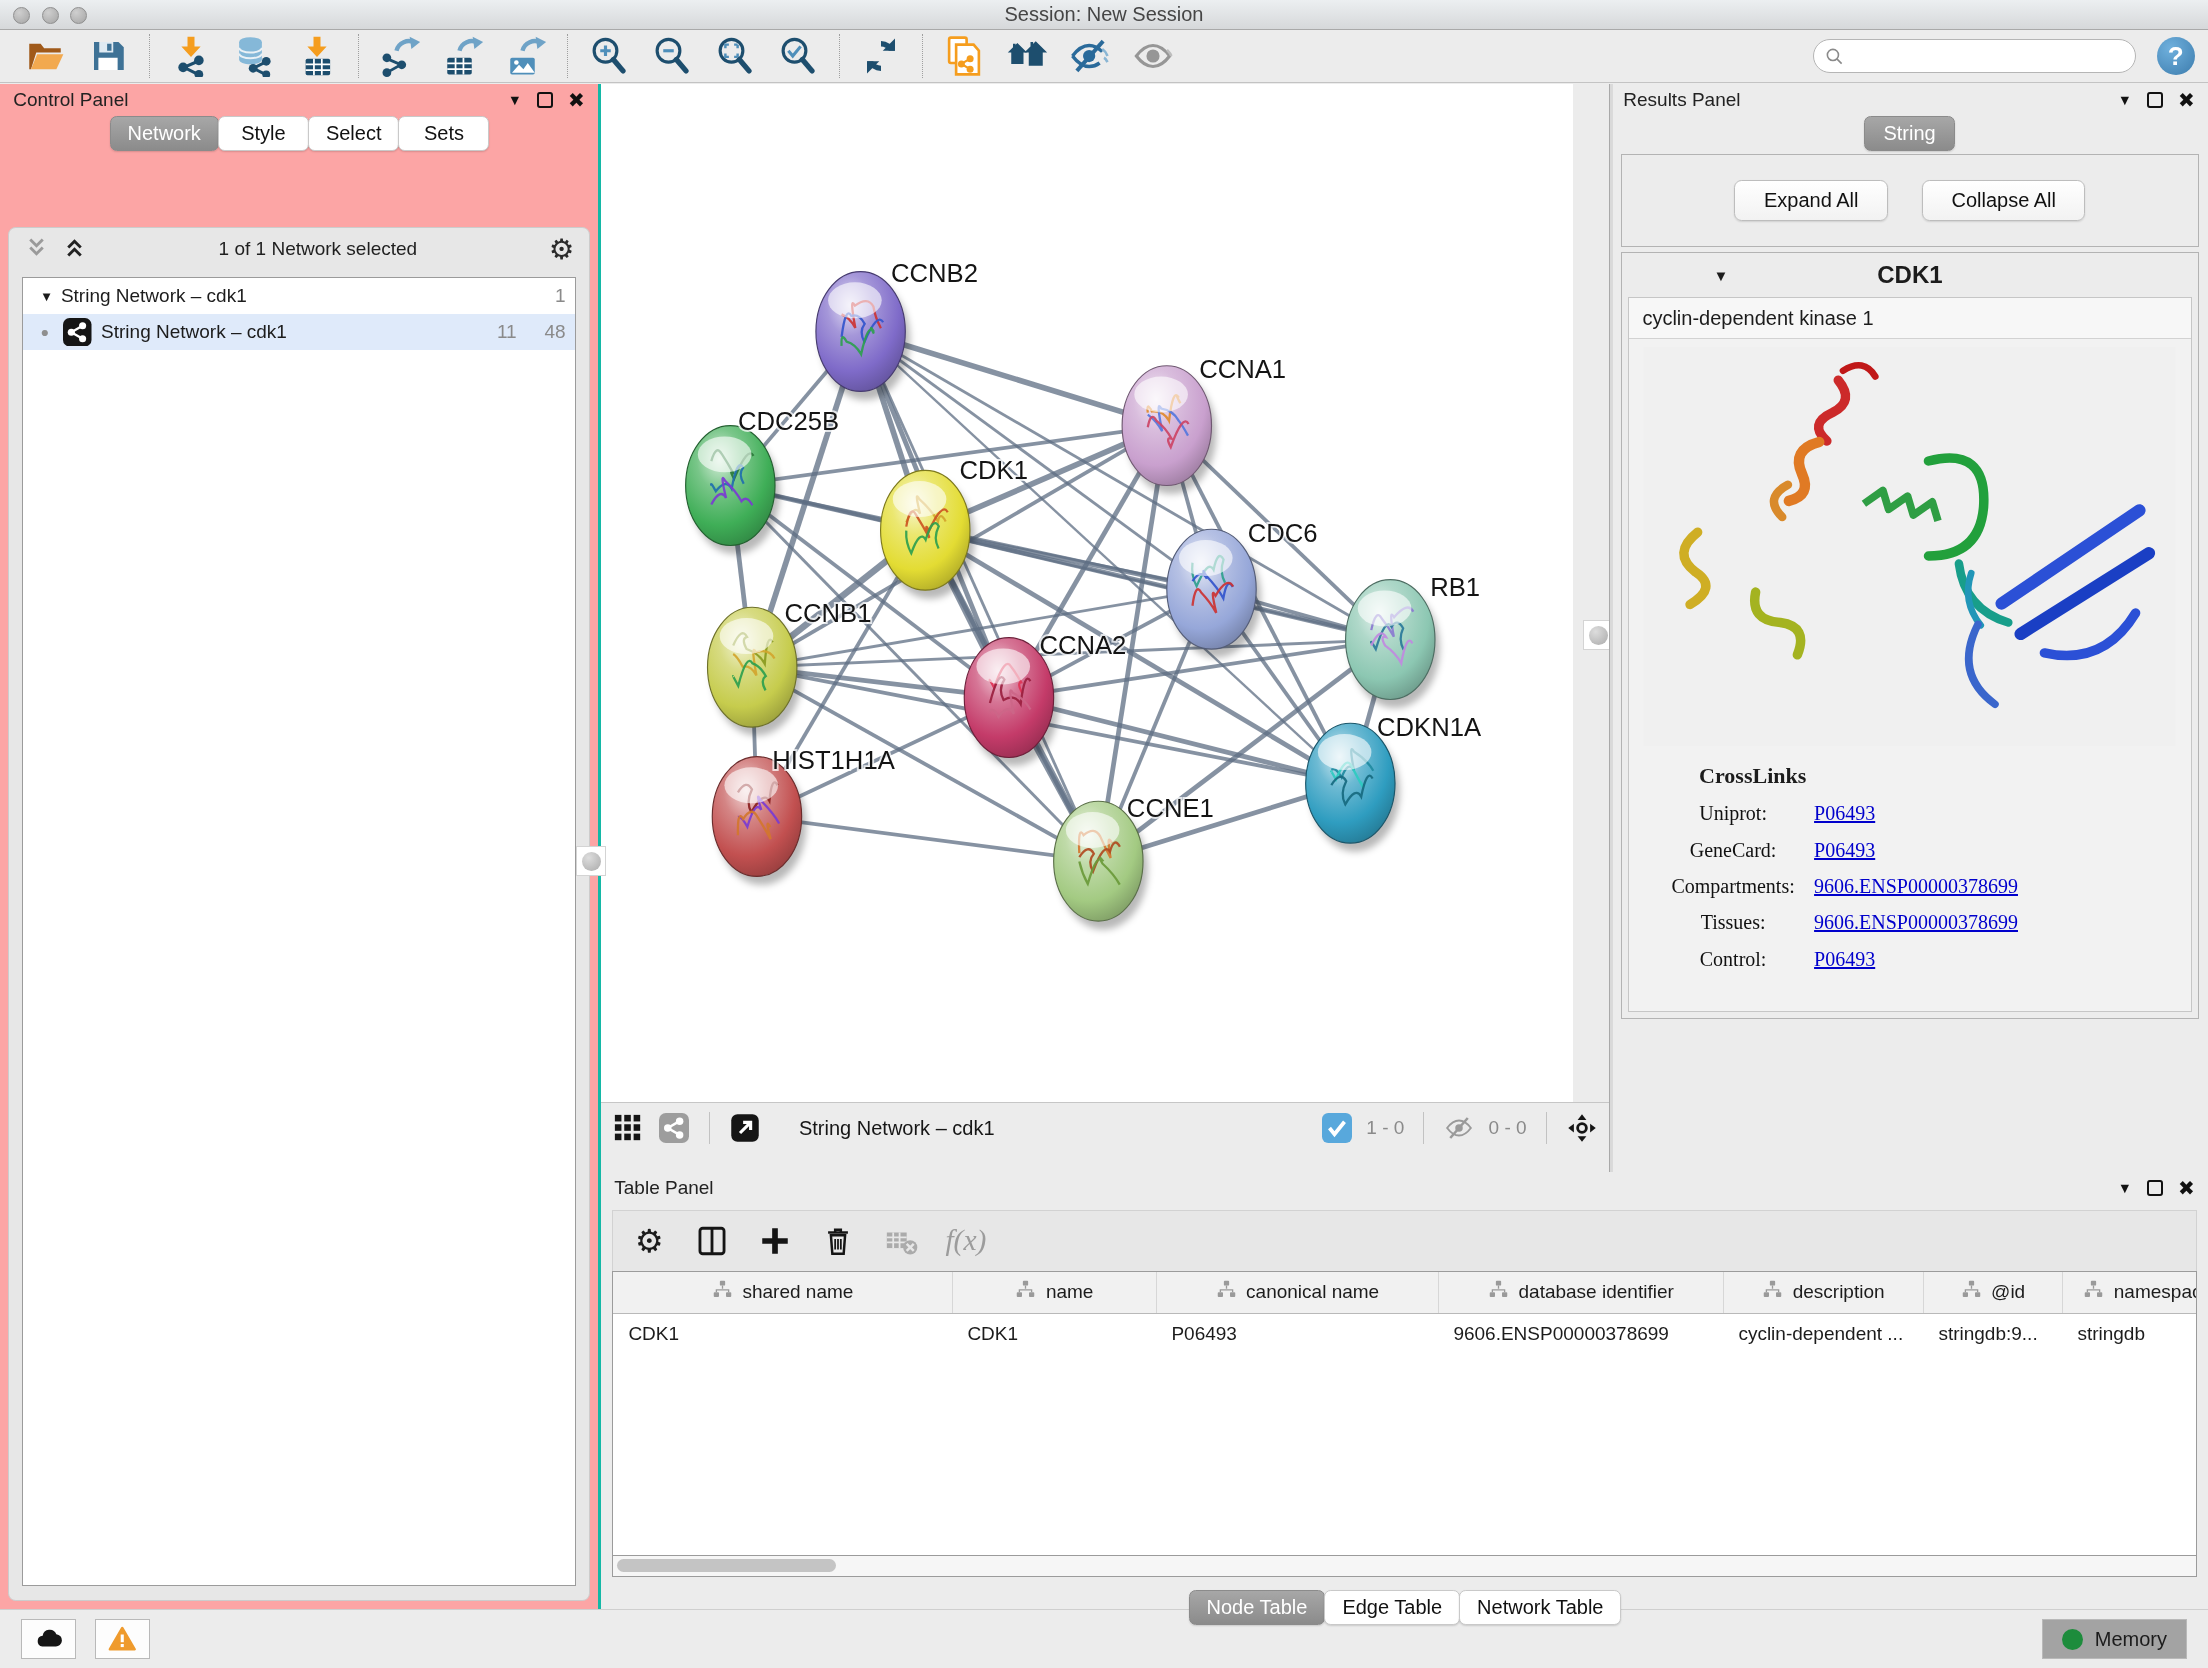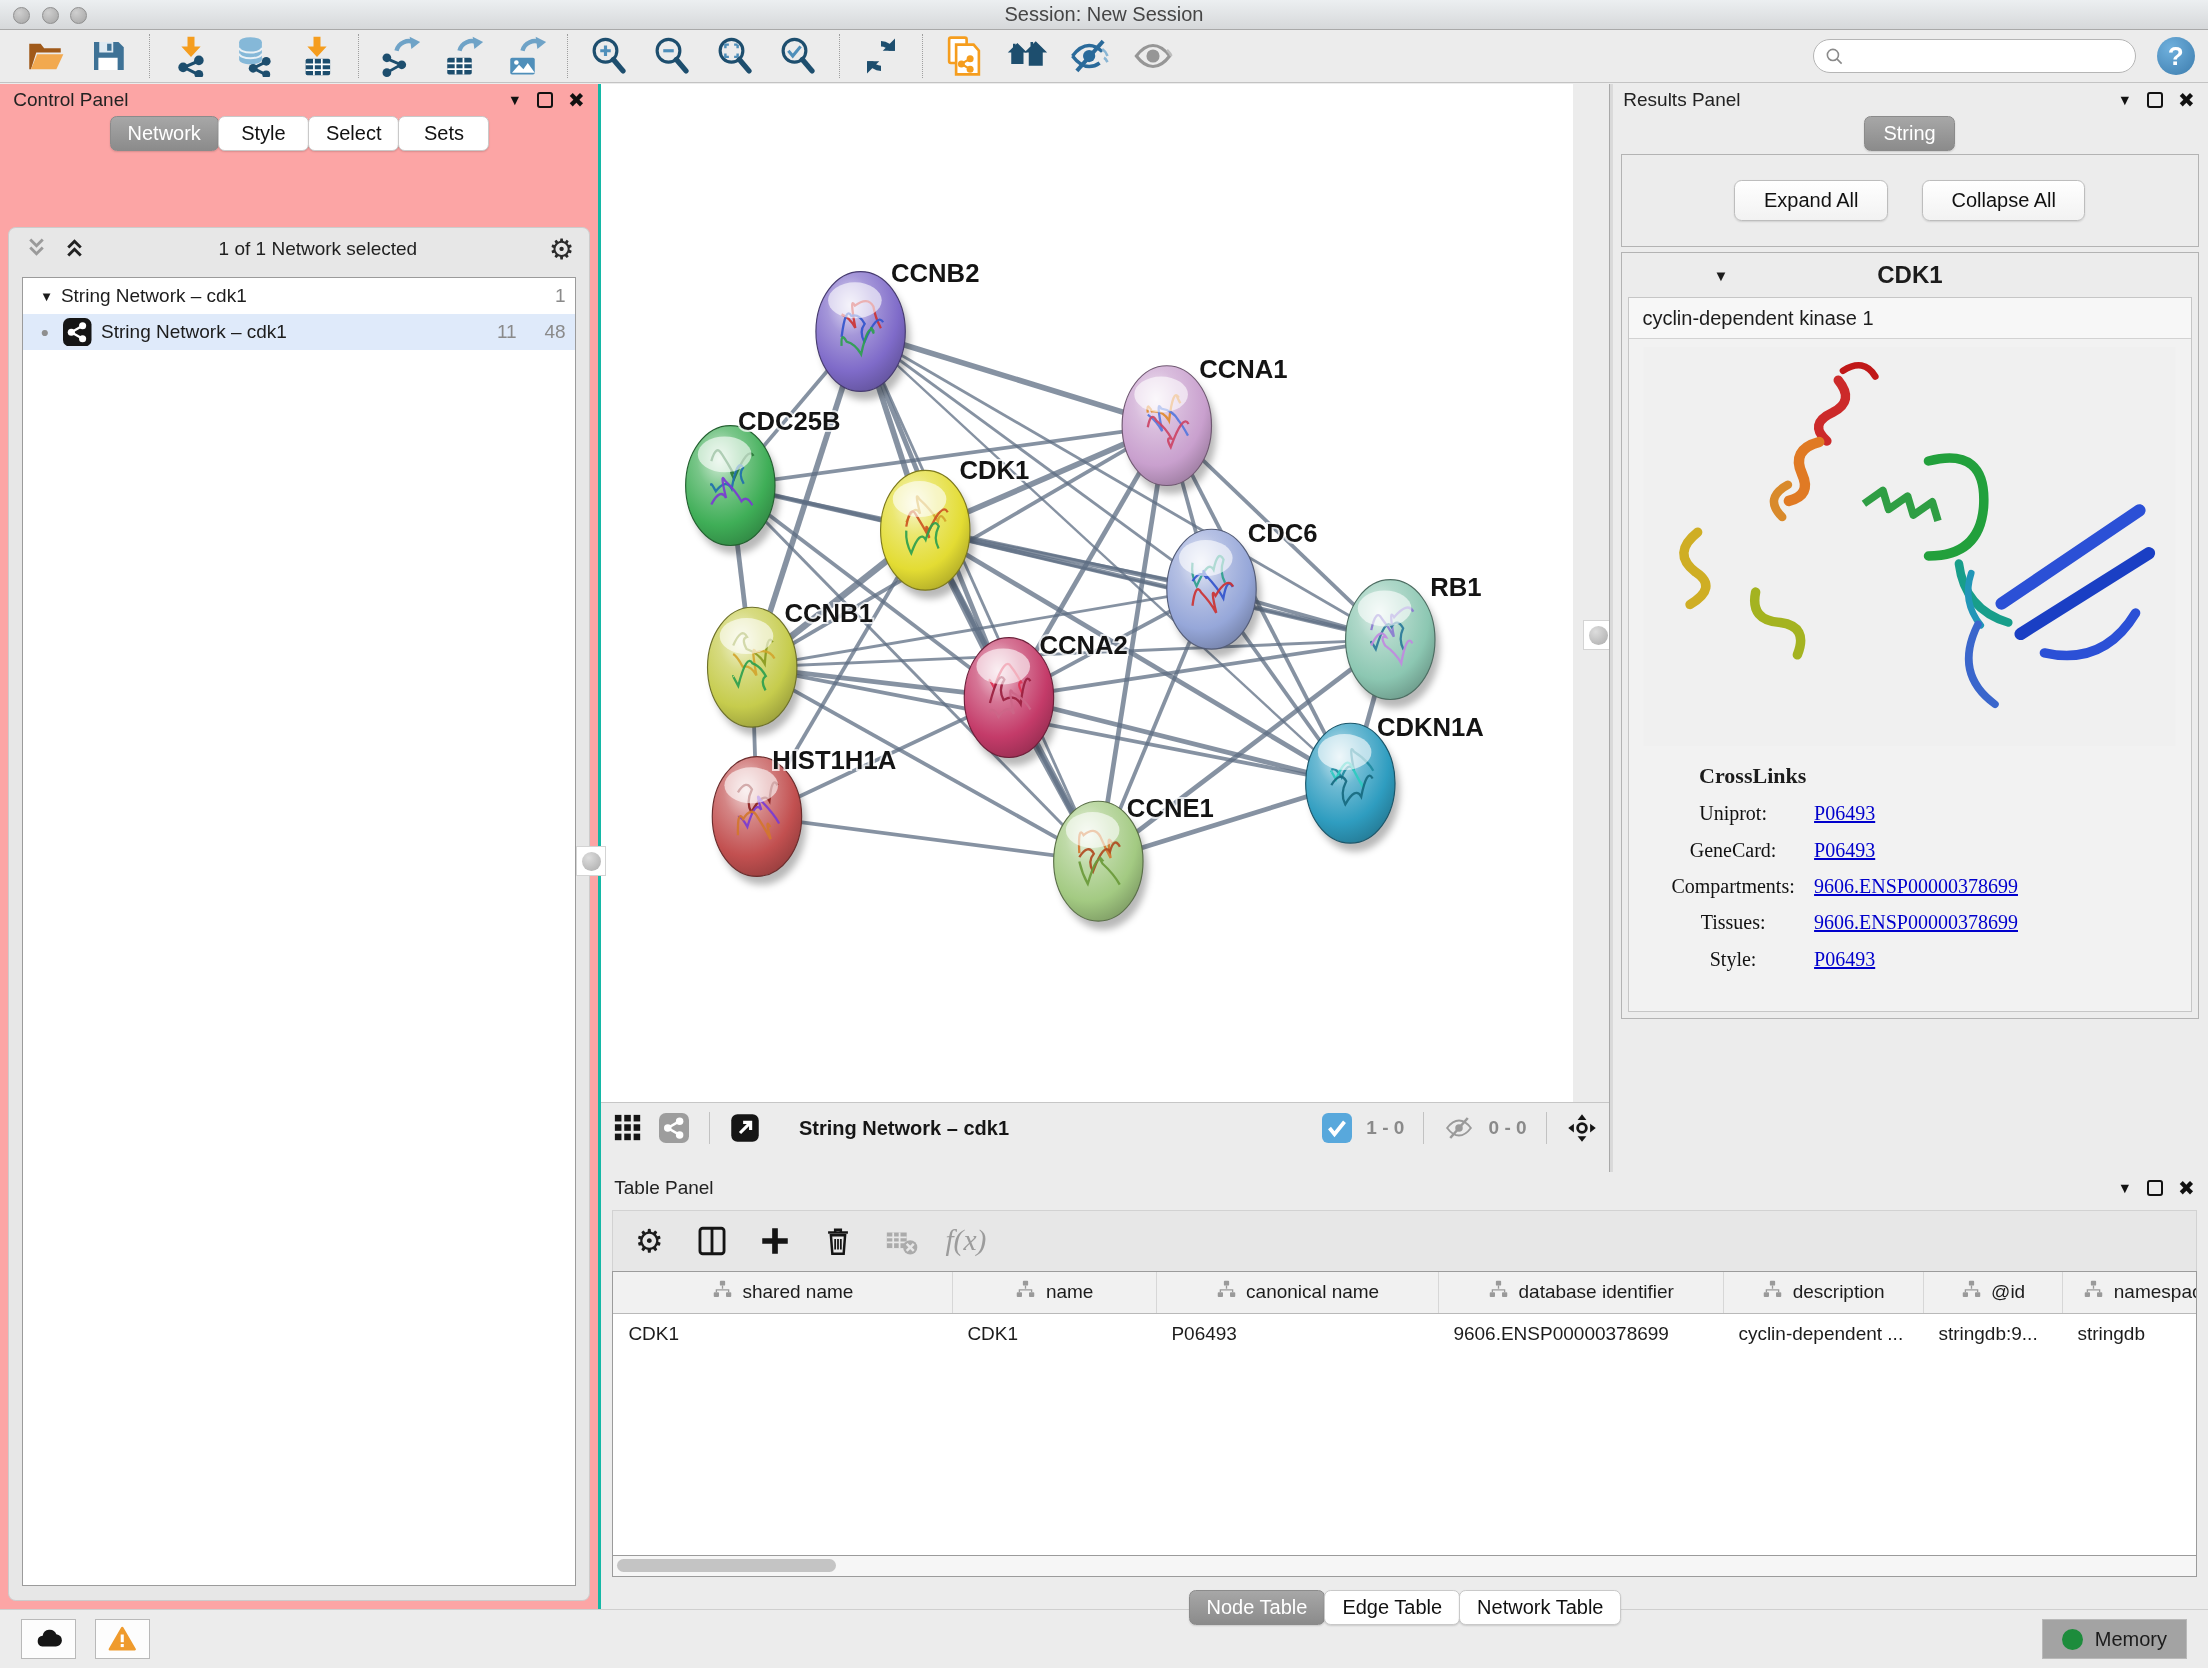--- a/index.html
+++ b/index.html
@@ -54,21 +54,21 @@
   .tree-row { height:36px; display:flex; align-items:center; font-size:19px; padding:0 9.5px; }
   .tree-row .caret { width:28.5px; text-align:center; font-size:13.3px; }
   .tree-row.child { background:#dfeafa; }
   .tree-row .bullet { color:#8f8f8f; font-size:14.3px; width:25px; text-align:center; }
   .tree-row .net-ic { width:28.5px; height:28.5px; margin:0 9.5px 0 5.7px; }
   .tree-row .net-ic svg { width:28.5px; height:28.5px; }
   .tree-row .lbl { flex:1; }
   .tree-row .cnt { width:49px; text-align:right; color:#8a8a8a; }
 
   
-  .network-panel { position:absolute; left:601px; top:84px; width:972px; height:1069px; background:#fff;font-weight:bold; }
+  .network-panel { position:absolute; left:601px; top:84px; width:972px; height:1069px; background:#fff; }
   #network-canvas { position:absolute; left:0; top:0; width:1008px; height:1018px; }
   .net-bar { position:absolute; left:0; top:1018px; width:1008px; height:51px; background:#ececec;
     border-top:1px solid #c6c6c6; display:flex; align-items:center; padding:0 11.4px; gap:13.3px; }
   .nb-ic { width:32px; height:32px; display:flex; align-items:center; justify-content:center; cursor:pointer; }
   .nb-ic svg { width:30px; height:30px; }
   .nb-sep { width:1px; height:32px; background:#c2c2c2; margin:0 5.7px; }
   .nb-title { font-size:20px; color:#161616; margin-left:25px; flex:1; }
   .nb-count { font-size:19px; color:#8a8a8a; }
   .splitter-handle { position:absolute; width:30px; height:30px; background:#fff; border:1px solid #d4d4d4;
     display:flex; align-items:center; justify-content:center; cursor:pointer; }
@@ -701,21 +701,21 @@
             </div>
             <div class="xl-row">
               <span class="l">Compartments:</span>
               <a href="#">9606.ENSP00000378699</a>
             </div>
             <div class="xl-row">
               <span class="l">Tissues:</span>
               <a href="#">9606.ENSP00000378699</a>
             </div>
             <div class="xl-row">
-              <span class="l">Style:</span>
+              <span class="l">Control:</span>
               <a href="#">P06493</a>
             </div>
           </div>
       </div>
     </div>
   </div>
 </div>
 
 <div class="table-panel">
   <div class="panel-header">

